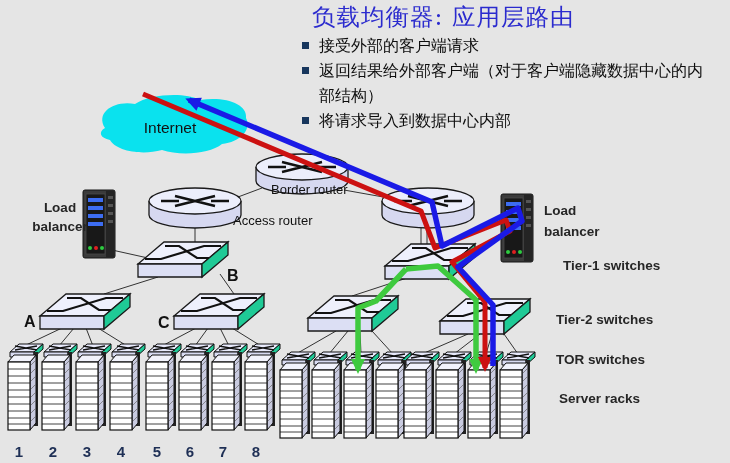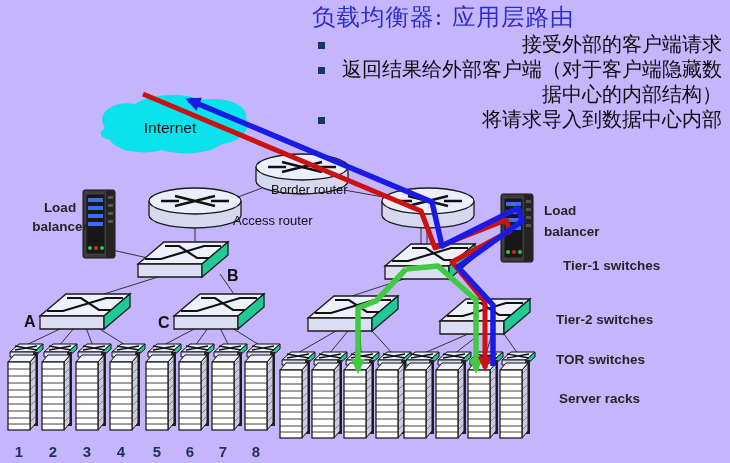--- a/index.html
+++ b/index.html
@@ -1,22 +1,22 @@
 <!DOCTYPE html>
 <html><head>
 <meta charset="utf-8">
 <style>
   html,body{margin:0;padding:0;background:#fff;}
-  #page{position:relative;width:730px;height:463px;background:#c4b5fd;overflow:hidden;
-        font-family:"Liberation Sans",sans-serif;text-align:right;}
+  #page{position:relative;width:730px;height:463px;background:#e5e5e5;overflow:hidden;
+        font-family:"Liberation Sans",sans-serif;}
   #slide-title{position:absolute;left:312px;top:1px;font-family:"DejaVu Serif",serif;
         font-size:23.5px;letter-spacing:1px;color:#2b2bce;white-space:nowrap;}
-  #bullet-list{position:absolute;left:316px;top:33px;width:406px;margin:0;padding:0;
-        list-style:none;font-size:20px;line-height:25px;color:#0d0d0d;
-        font-family:Liberation Mono, monospace;}
+  #bullet-list{position:absolute;left:300px;top:33px;width:406px;margin:0;padding:0;
+        list-style:none;font-size:16px;line-height:25px;color:#0d0d0d;
+        font-family:Liberation Sans, sans-serif;}
   #bullet-list li{position:relative;padding-left:19px;margin:0;}
   #bullet-list li::before{content:"";position:absolute;left:2px;top:9px;width:7px;height:7px;
         background:#17365d;}
   svg{position:absolute;left:0;top:0;}
   text{font-family:"Liberation Sans",sans-serif;}
   .lbl{font-size:13px;fill:#111;}
   .lbl-med{font-size:13.5px;fill:#262626;font-weight:bold;}
   .letter{font-size:16px;font-weight:bold;fill:#111;}
   .num{font-size:15px;font-weight:bold;fill:#1e2f55;}
 </style>

